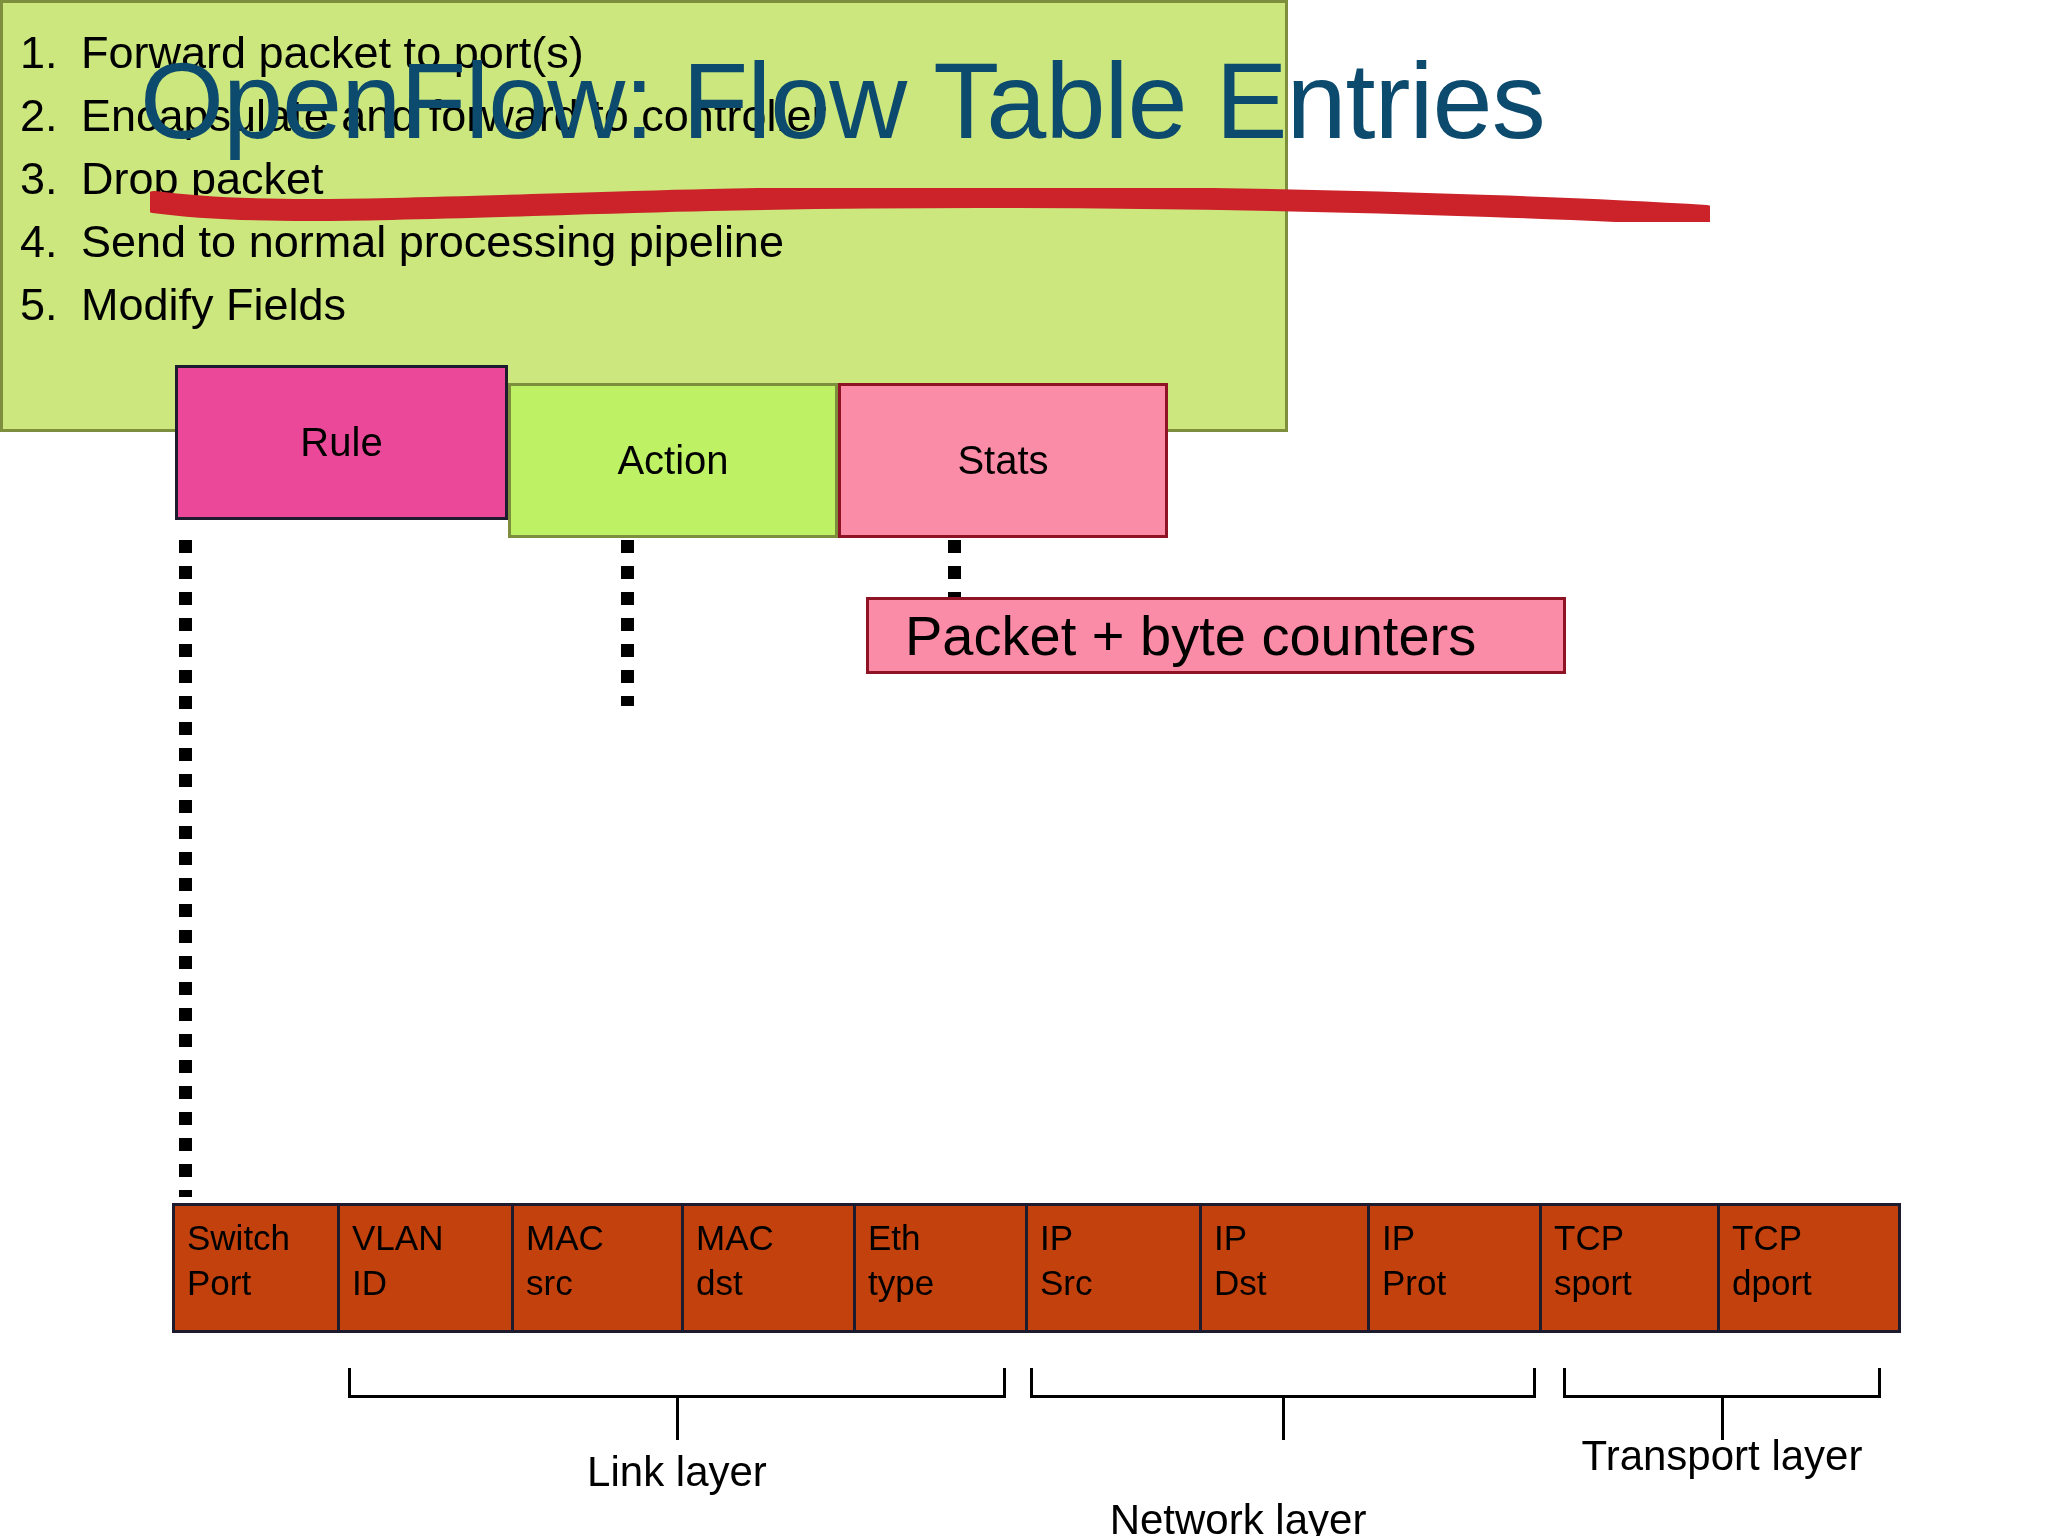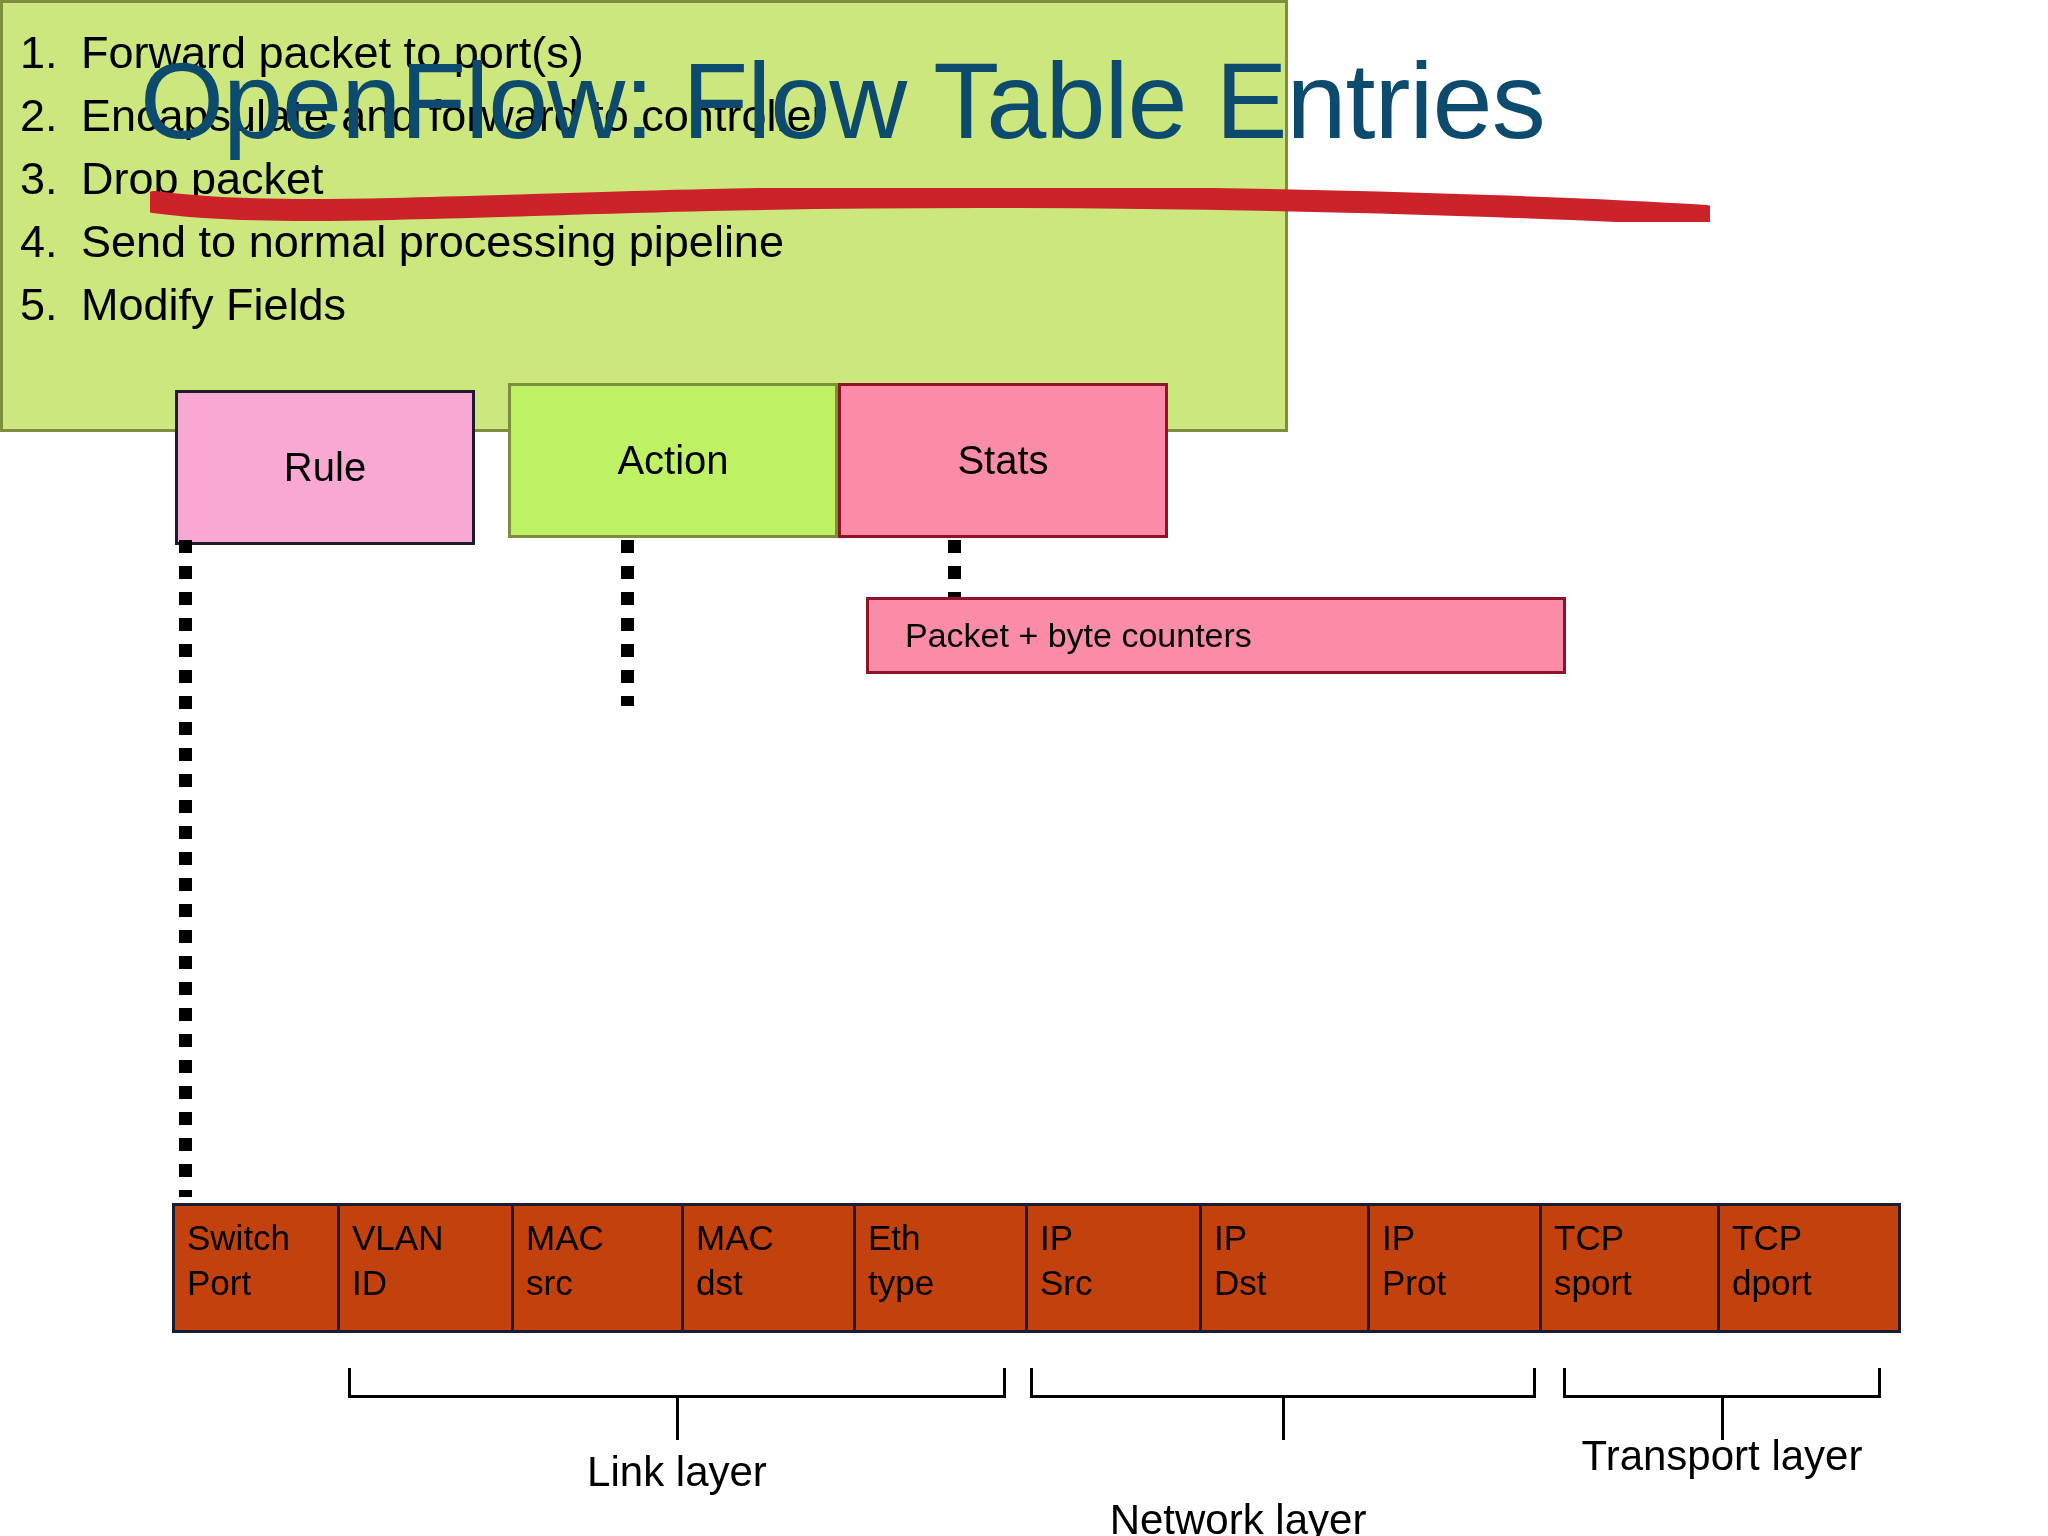--- a/index.html
+++ b/index.html
@@ -36,41 +36,41 @@
     position:absolute;
     box-sizing:border-box;
     display:flex;
     align-items:center;
     font-size:40px;
     color:#000000;
   }
   .box.center{justify-content:center;}
 
   .rule-box{
-    left:175px; top:390px; width:300px; height:155px;
-    background:#f9a8d4;
+    left:175px; top:365px; width:333px; height:155px;
+    background:#ec4899;
     border:3px solid #1c1c2e;
   }
   .action-box{
     left:508px; top:383px; width:330px; height:155px;
     background:#bef264;
     border:3px solid #7d8f3c;
   }
   .stats-box{
     left:838px; top:383px; width:330px; height:155px;
     background:#fa8ca8;
     border:3px solid #8e1325;
   }
 
   .counters-box{
     left:866px; top:597px; width:700px; height:77px;
     background:#fa8ca8;
     border:3px solid #8e1325;
     padding-left:36px;
-    font-size:34px;
+    font-size:56px;
   }
 
   .actions-box{
     left:426px; top:706px; width:1282px; height:408px;
     background:#cbe77d;
     border:3px solid #7d8f3c;
     display:block;
     padding:18px 0 0 0;
   }
   .action-item{

